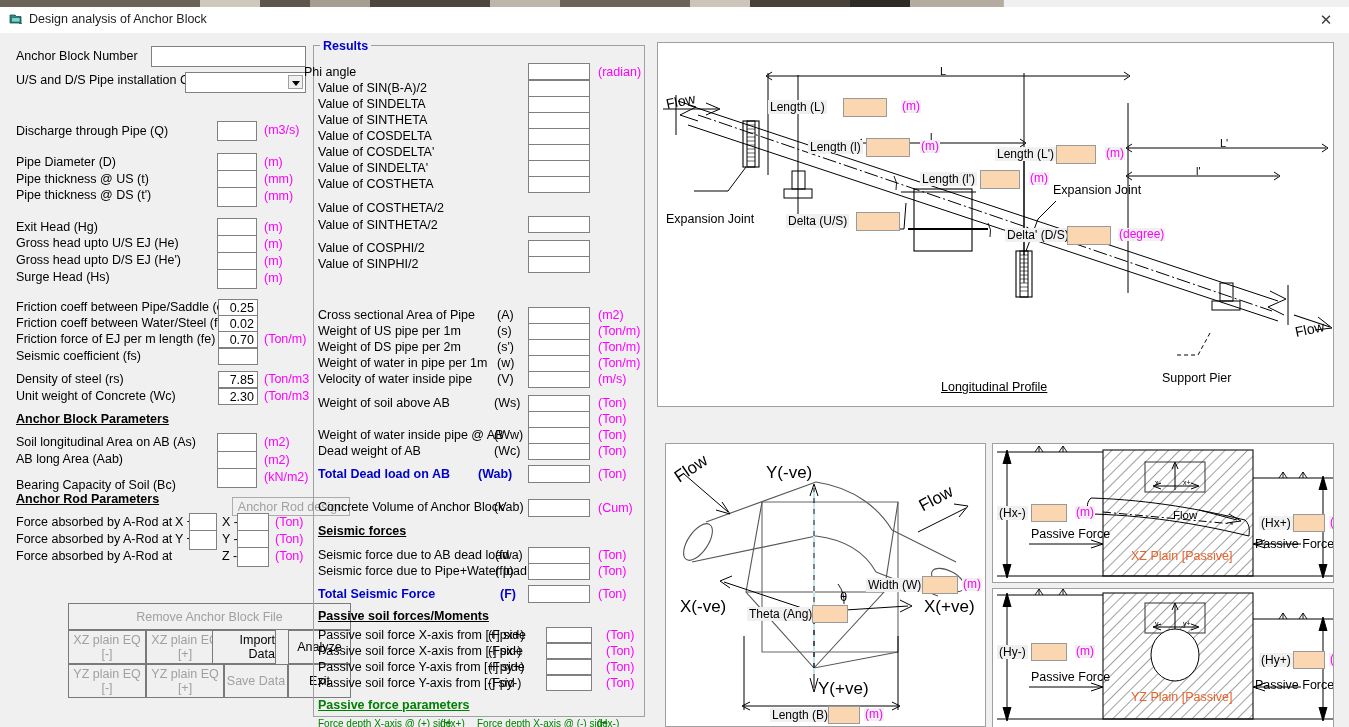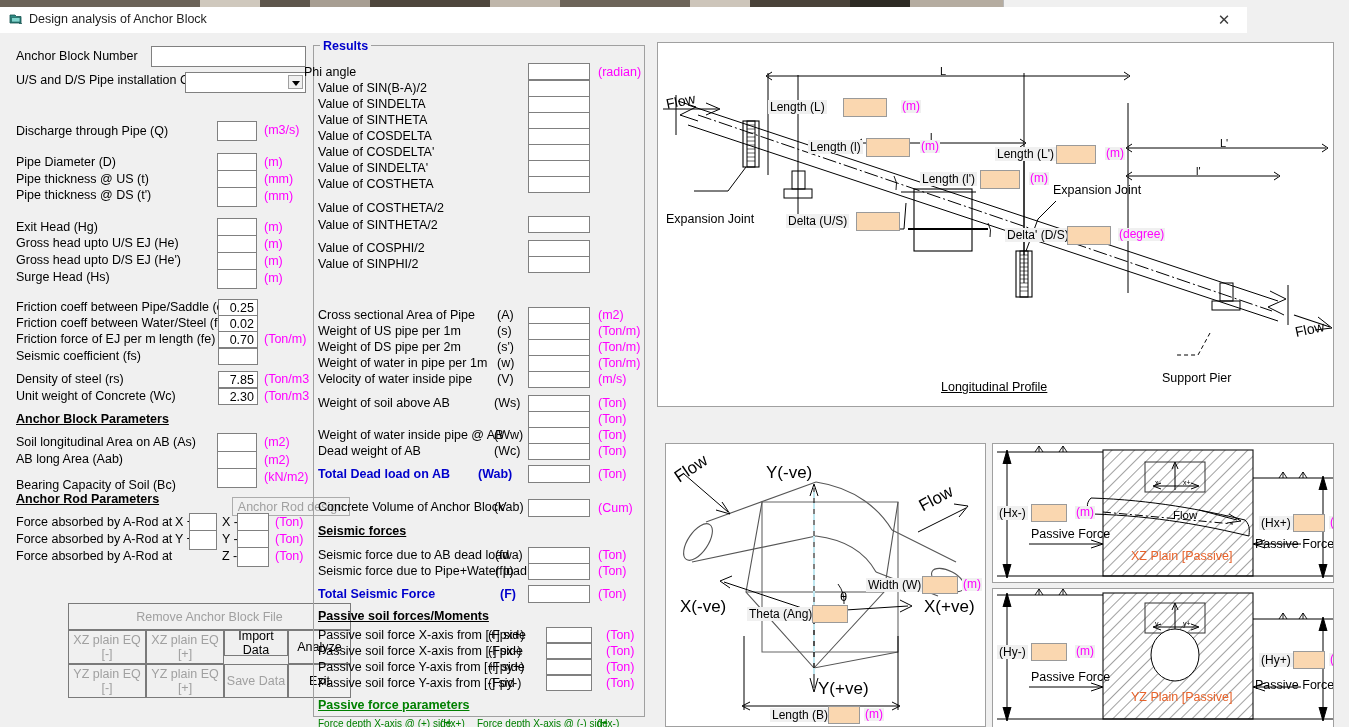--- a/index.html
+++ b/index.html
@@ -11,21 +11,21 @@
     font-size:12px;color:#000;
     position:relative;
   }
   
   #bg-strip{position:absolute;left:0;top:0;width:1349px;height:7px;background:#6b6358;}
   #bg-strip .seg{position:absolute;top:0;height:7px;}
   #bg-right{position:absolute;left:1003px;top:0;width:346px;height:7px;background:#f0f0f0;border-left:1px solid #b8b8b8;}
 
   
   #window{position:absolute;left:0;top:7px;width:1349px;height:720px;background:#f0f0f0;}
-  #titlebar{position:absolute;left:0;top:0;width:1247px;height:26px;background:#ffffff;}
+  #titlebar{position:absolute;left:0;top:0;width:1349px;height:26px;background:#ffffff;}
   #title-icon{position:absolute;left:9px;top:6px;width:14px;height:13px;}
   #title-text{position:absolute;left:29px;top:5px;font-size:12.5px;color:#1d1d1d;white-space:nowrap;}
   #close-btn{position:absolute;right:0px;top:0px;width:46px;height:26px;text-align:center;line-height:26px;
              font-size:15px;color:#3c3c3c;cursor:default;}
 
   #client{position:absolute;left:0;top:26px;width:1349px;height:694px;background:#f0f0f0;}
 
   
   .lbl{position:absolute;white-space:nowrap;font-size:12.5px;color:#000;line-height:13px;}
   .unit{position:absolute;white-space:nowrap;font-size:12.5px;color:#ff00ff;line-height:13px;}
@@ -200,21 +200,21 @@
       <div class="lbl" style="left:16px;top:517px;">Force absorbed by A-Rod at</div>
       <div class="lbl" style="left:222px;top:517px;">Z -</div>
       <input class="tb" style="left: 237px; top: 514px; width: 32px; height: 20px;" value="">
       <div class="unit" style="left:275px;top:517px;">(Ton)</div>
     </div>
 
     <div>
       <div class="btn disabled" style="left:24px;top:570px;width:283px;height:27px;">Remove Anchor Block File</div>
       <div class="btn disabled" style="left:24px;top:597px;width:78px;height:34px;">XZ plain EQ [-]</div>
       <div class="btn disabled" style="left:102px;top:597px;width:78px;height:34px;">XZ plain EQ [+]</div>
-      <div class="btn" style="left:180px;top:597px;width:64px;height:26px;">Import Data</div>
+      <div class="btn" style="left:168px;top:597px;width:64px;height:34px;text-align:right;">Import Data</div>
       <div class="btn" style="left:244px;top:597px;width:63px;height:34px;">Analyze</div>
       <div class="btn disabled" style="left:24px;top:631px;width:78px;height:34px;">YZ plain EQ [-]</div>
       <div class="btn disabled" style="left:102px;top:631px;width:78px;height:34px;">YZ plain EQ [+]</div>
       <div class="btn disabled" style="left:180px;top:631px;width:64px;height:34px;">Save Data</div>
       <div class="btn" style="left:244px;top:631px;width:63px;height:34px;">Exit</div>
     </div>
 
     <div id="results-frame"></div>
     <div id="results-caption">Results</div>
 

